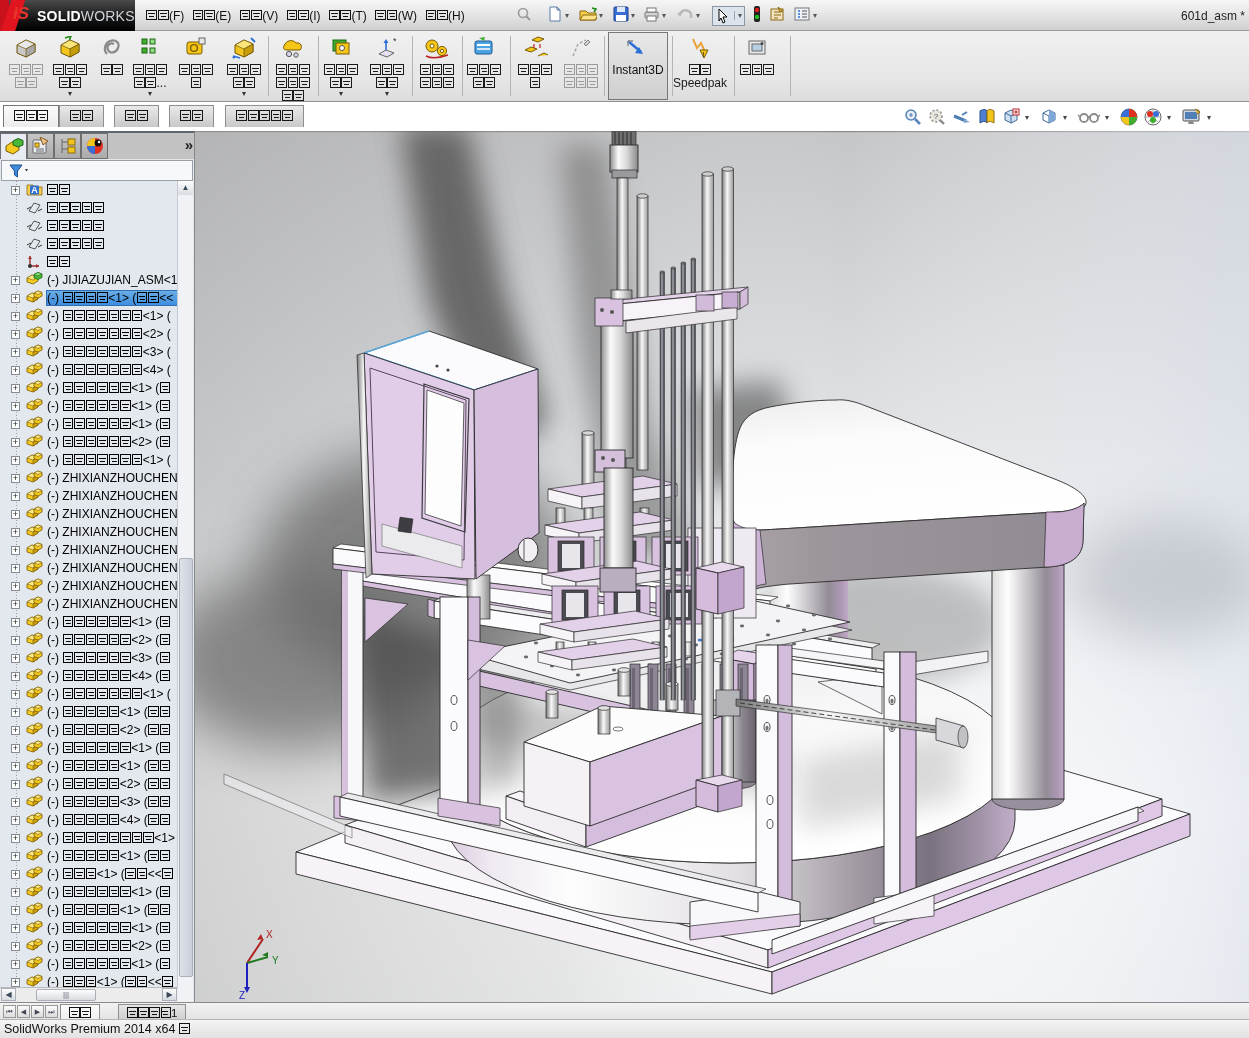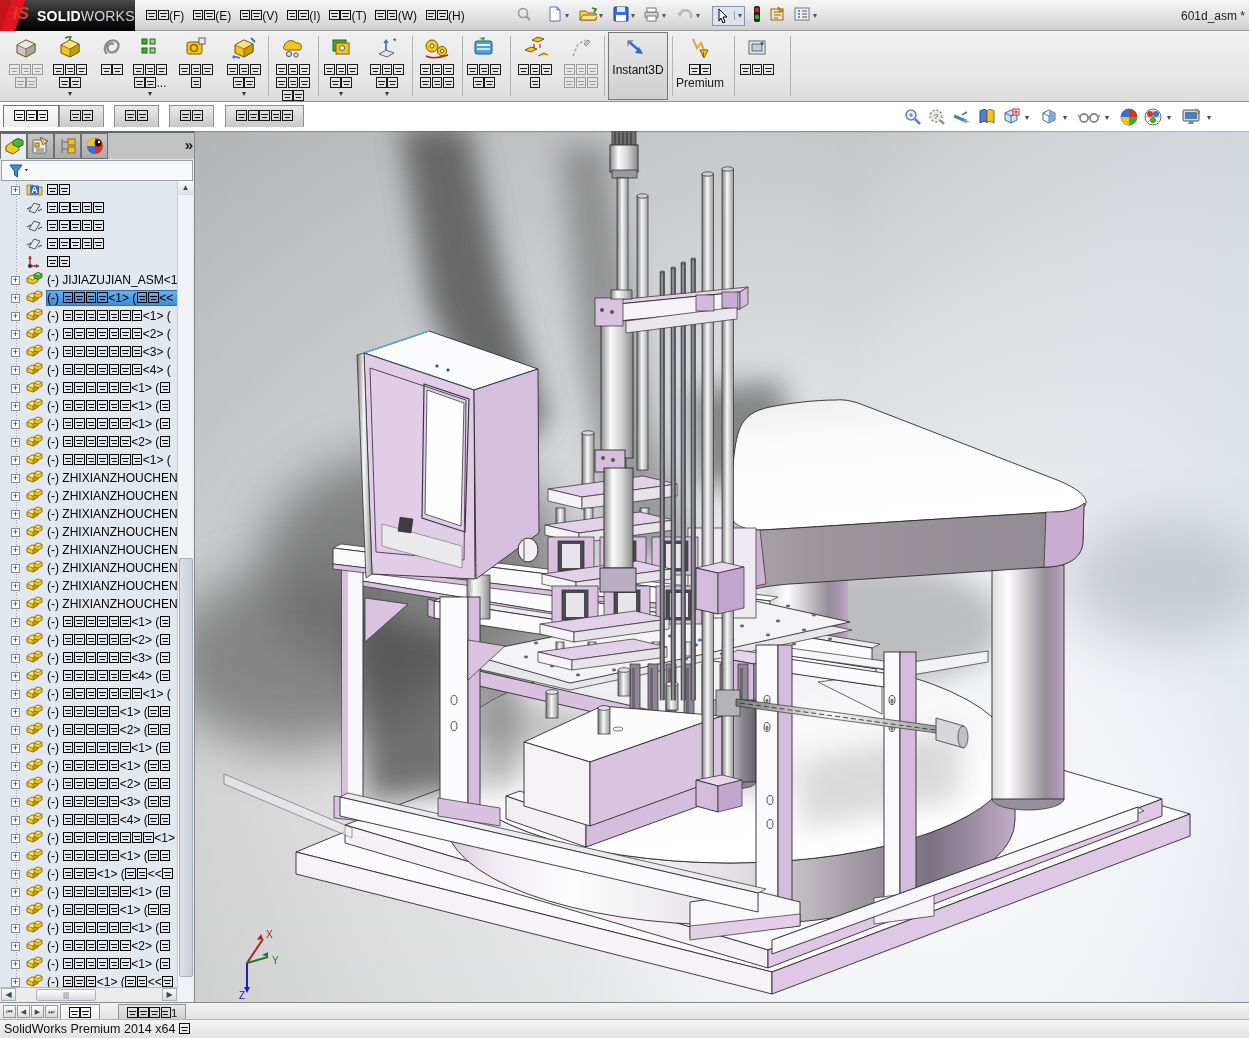--- a/index.html
+++ b/index.html
@@ -222,21 +222,21 @@
           <path d="M5 20 L10 8 L18 4" fill="none" stroke="#aaa" stroke-width="1.6" stroke-dasharray="3 2"></path>
           <path d="M16 8 l4 -4 l2 2 l-4 4 Z" fill="#ccc" stroke="#888"></path>
         </svg>
       </div><b class="c"></b><b class="c"></b><b class="c"></b><br><b class="c"></b><b class="c"></b><b class="c"></b></div>
     <div class="rbtn" style="left:671px"><div class="ric">
         <svg width="26" height="24" viewBox="0 0 26 24" style="">
           <path d="M6 3 L10 12 L14 7 L18 16" fill="none" stroke="#e8a43c" stroke-width="2"></path>
           <path d="M13 14 h8 l-4 8 Z" fill="#f5c518" stroke="#7a5c05"></path>
           <text x="16.6" y="20.5" font-size="7" fill="#111" text-anchor="middle">!</text>
         </svg>
-      </div><b class="c"></b><b class="c"></b><br><i>Premium</i></div>
+      </div><b class="c"></b><b class="c"></b><br><i>Speedpak</i></div>
     <div class="rbtn" style="left:728px"><div class="ric">
         <svg width="26" height="24" viewBox="0 0 26 24" style="">
           <rect x="5" y="5" width="16" height="13" fill="#e9e9e9" stroke="#666"></rect>
           <rect x="8" y="8" width="10" height="7" fill="#b9cfe4" stroke="#666"></rect>
           <circle cx="18" cy="7.5" r="1.5" fill="#444"></circle>
         </svg>
       </div><b class="c"></b><b class="c"></b><b class="c"></b></div>
     <div class="rsep" style="left:268px"></div>
     <div class="rsep" style="left:318px"></div>
     <div class="rsep" style="left:412px"></div>

